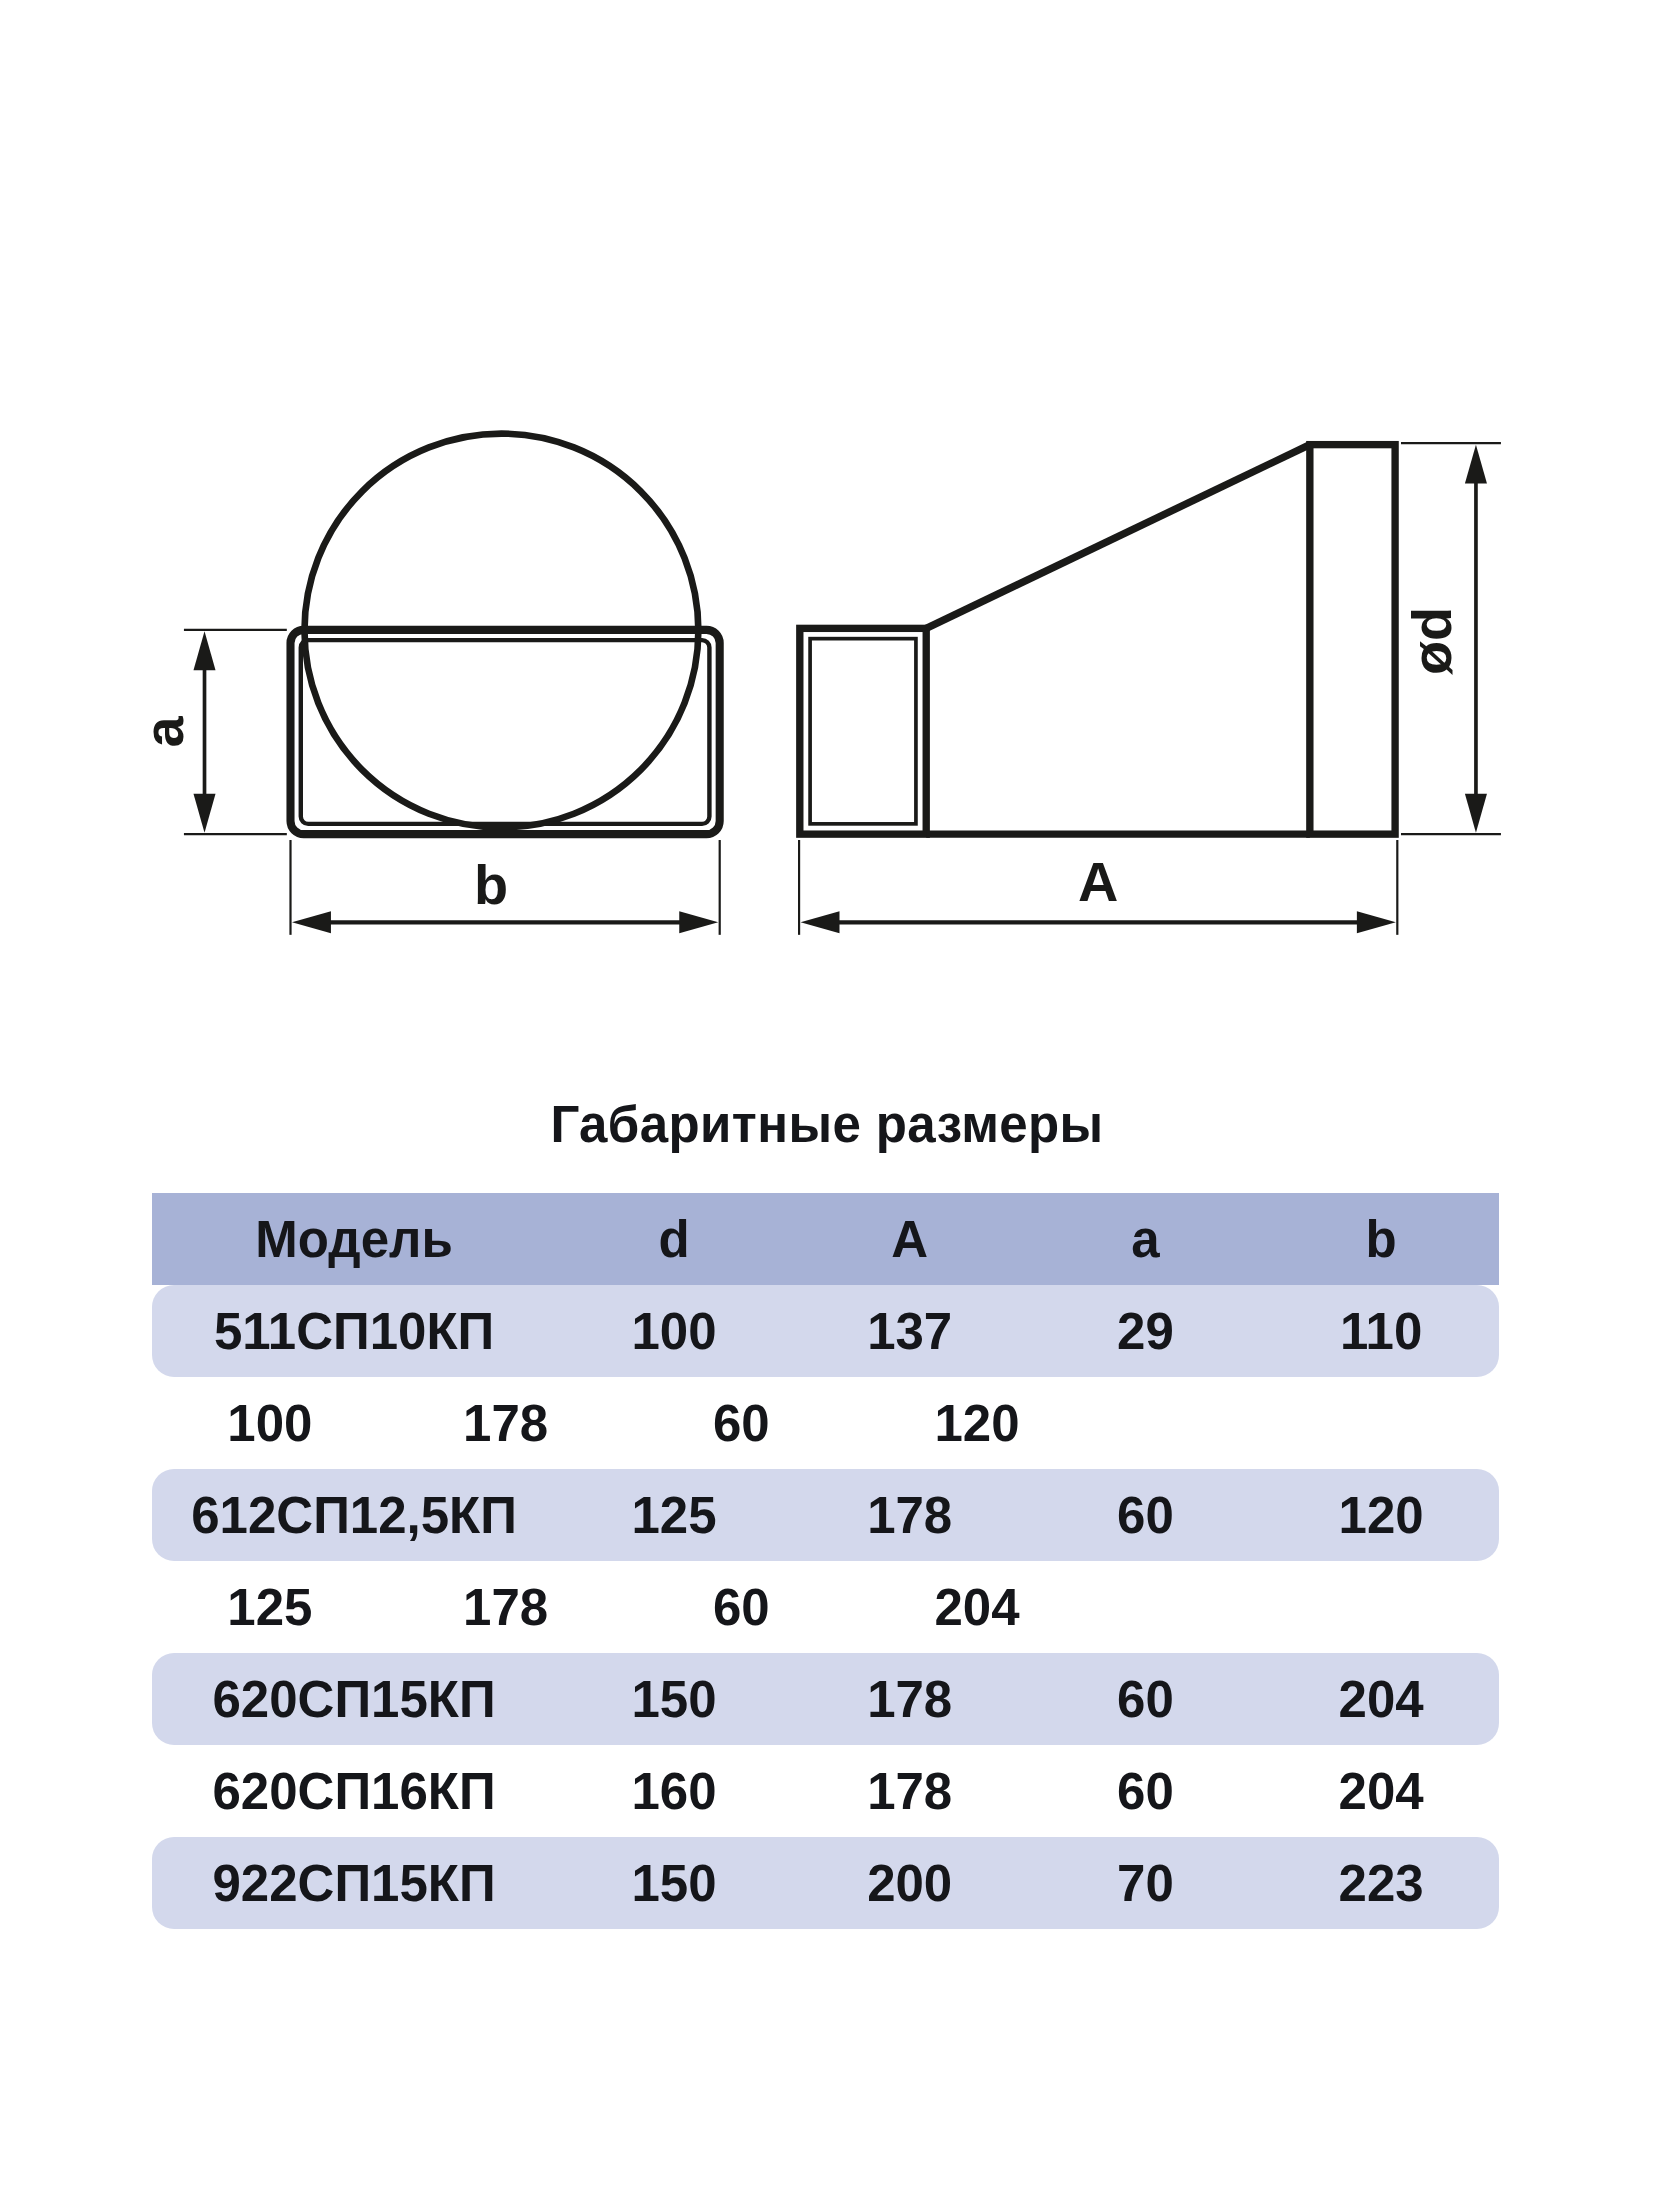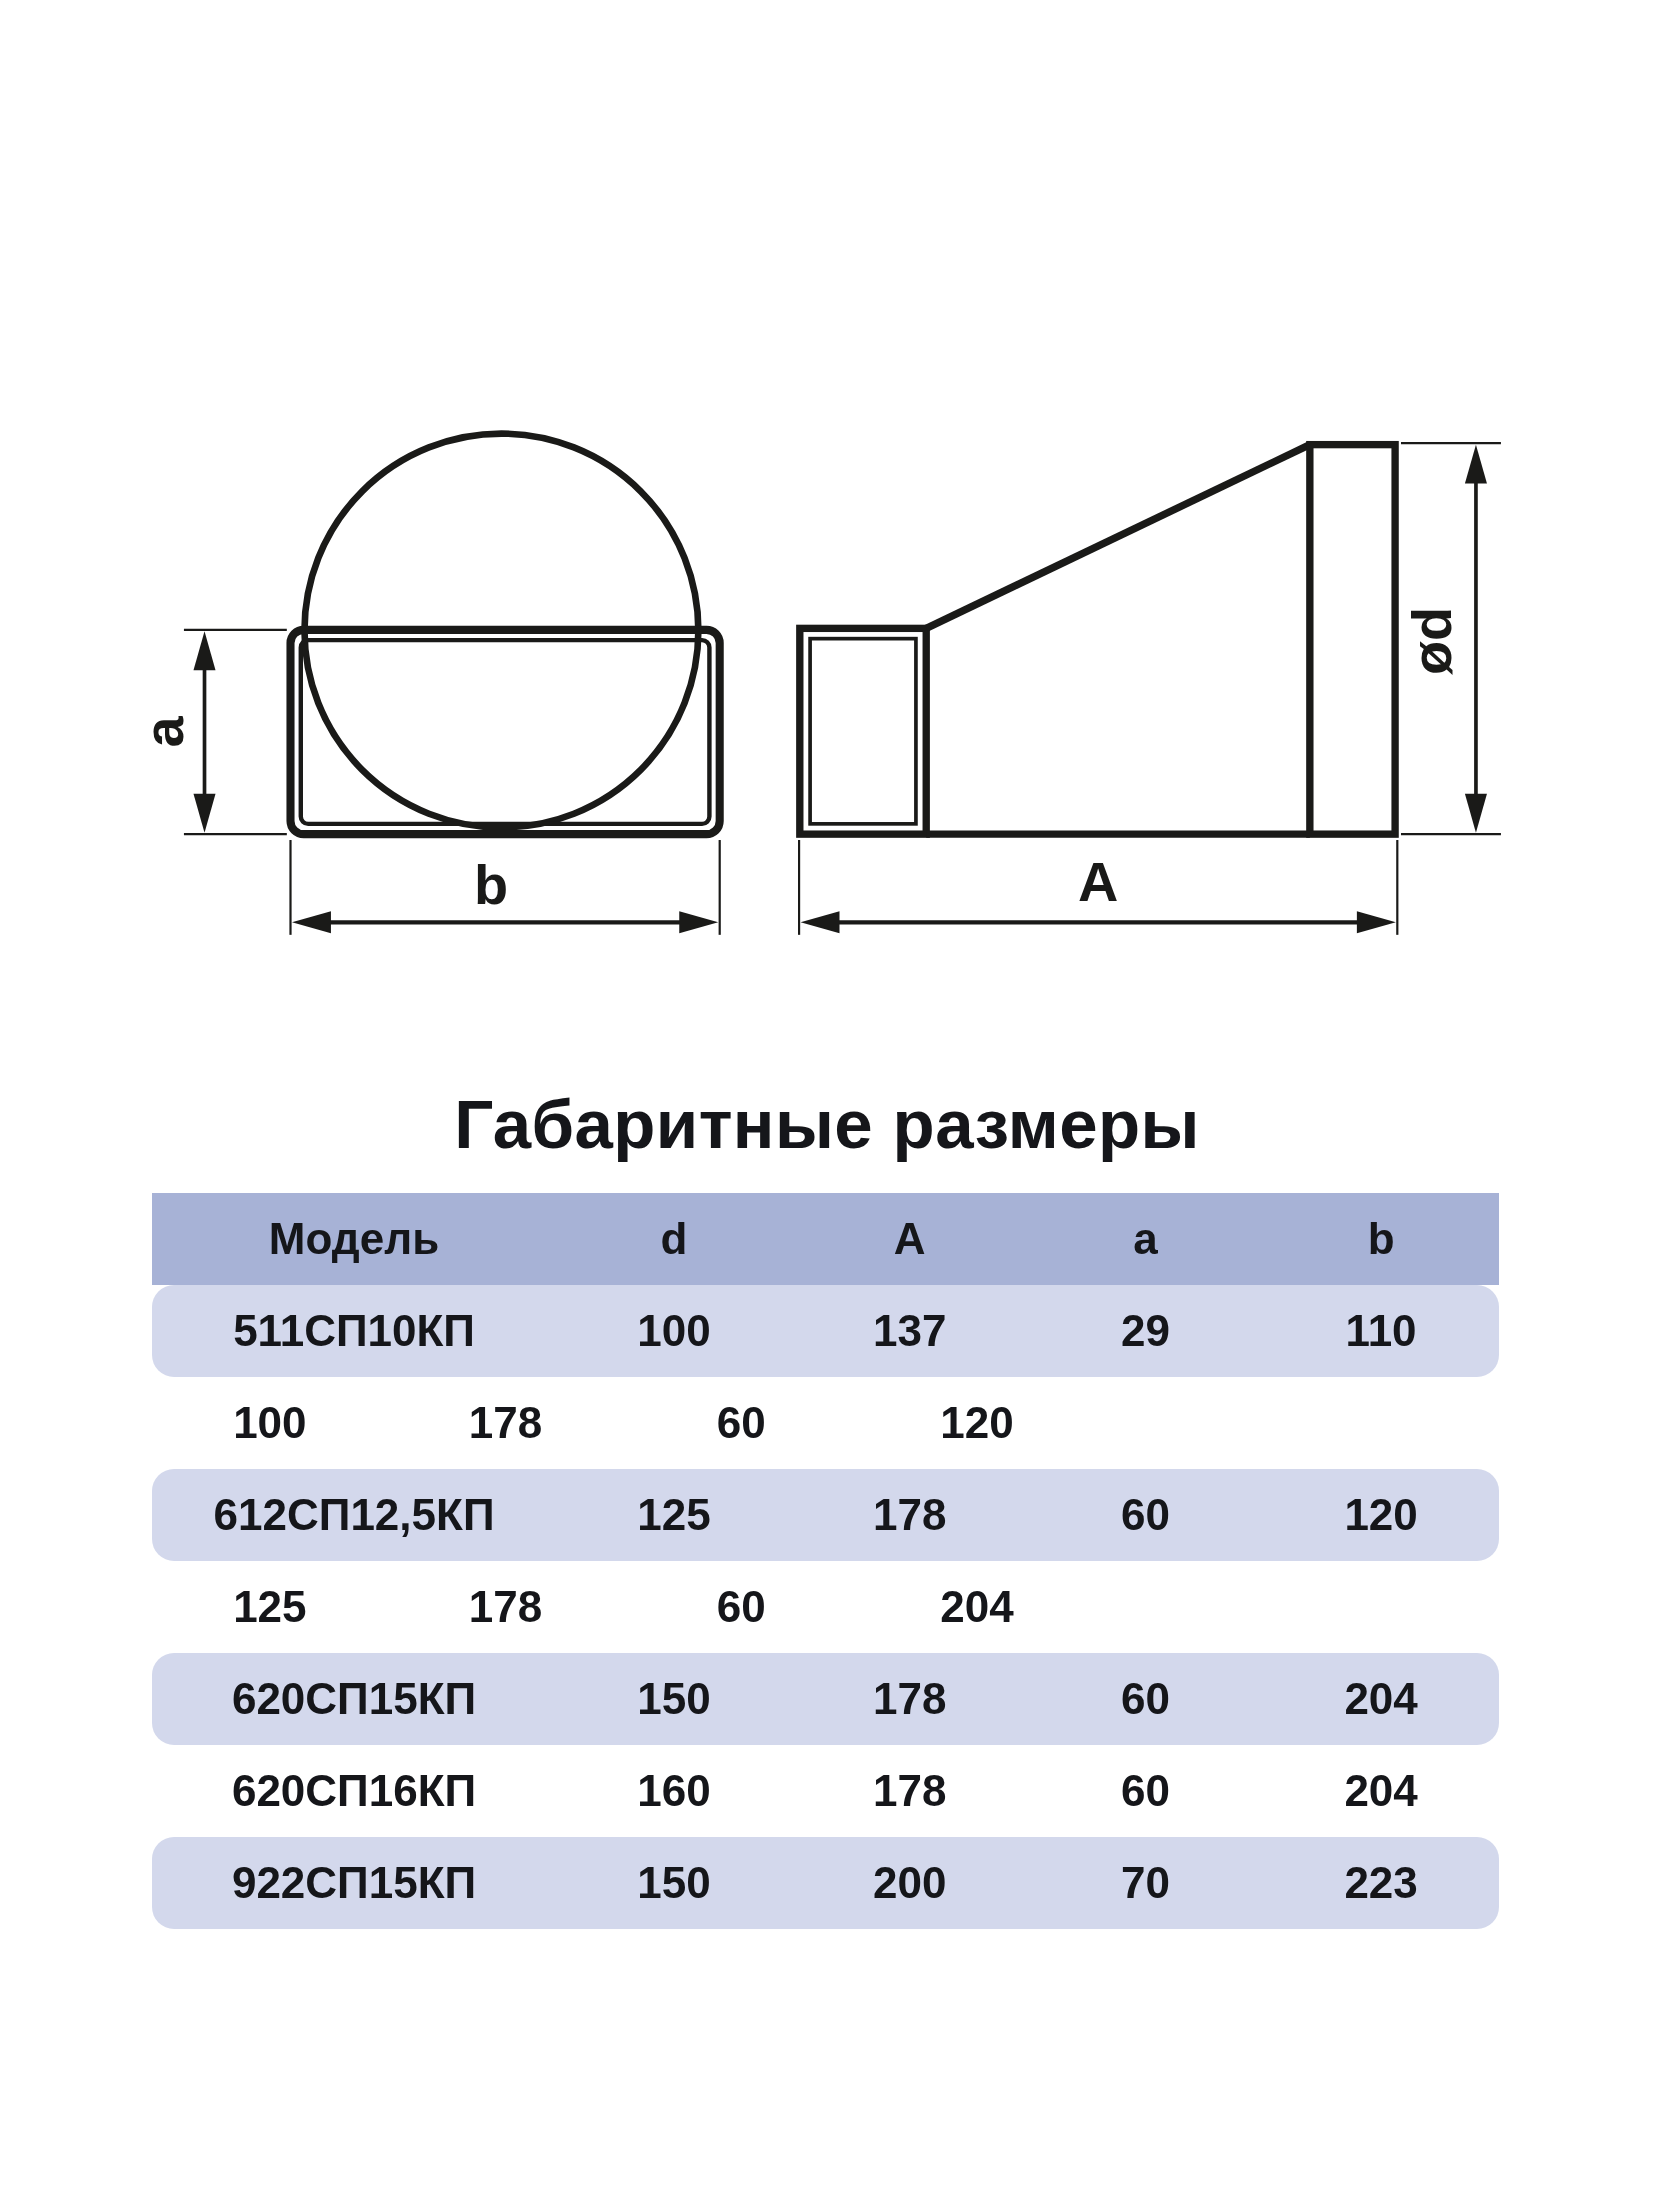--- a/index.html
+++ b/index.html
@@ -15,32 +15,32 @@
   .drawing .dim{stroke:var(--line,#1a1a18);}
   .drawing text{
     fill:var(--line,#1a1a18);
     font-family:"Liberation Sans", sans-serif;
     font-weight:700;font-size:76px;
     text-anchor:middle;dominant-baseline:central;
   }
   .title{
     position:absolute;left:0;top:1094px;width:1654px;height:62px;
     line-height:62px;text-align:center;
-    font-size:69px;font-weight:700;color:var(--text,#15161a);
+    font-size:51px;font-weight:700;color:var(--text,#15161a);
     letter-spacing:0.4px;
   }
   .table{
     position:absolute;left:152px;top:1193px;width:1347px;
     color:var(--text,#15161a);
   }
   .row{display:flex;height:92px;align-items:center;background:#ffffff;}
   .row.header{background:var(--header-bg,#a7b2d6);}
   .row.stripe{background:var(--stripe-bg,#d3d8ec);border-radius:22px;}
   .cell{
-    text-align:center;font-size:44px;font-weight:700;
+    text-align:center;font-size:51px;font-weight:700;
     white-space:nowrap;
   }
   .cell.model{width:30%;}
   .cell.num{width:17.5%;}
 </style>
 </head>
 <body>
 
 <div class="page">
 

